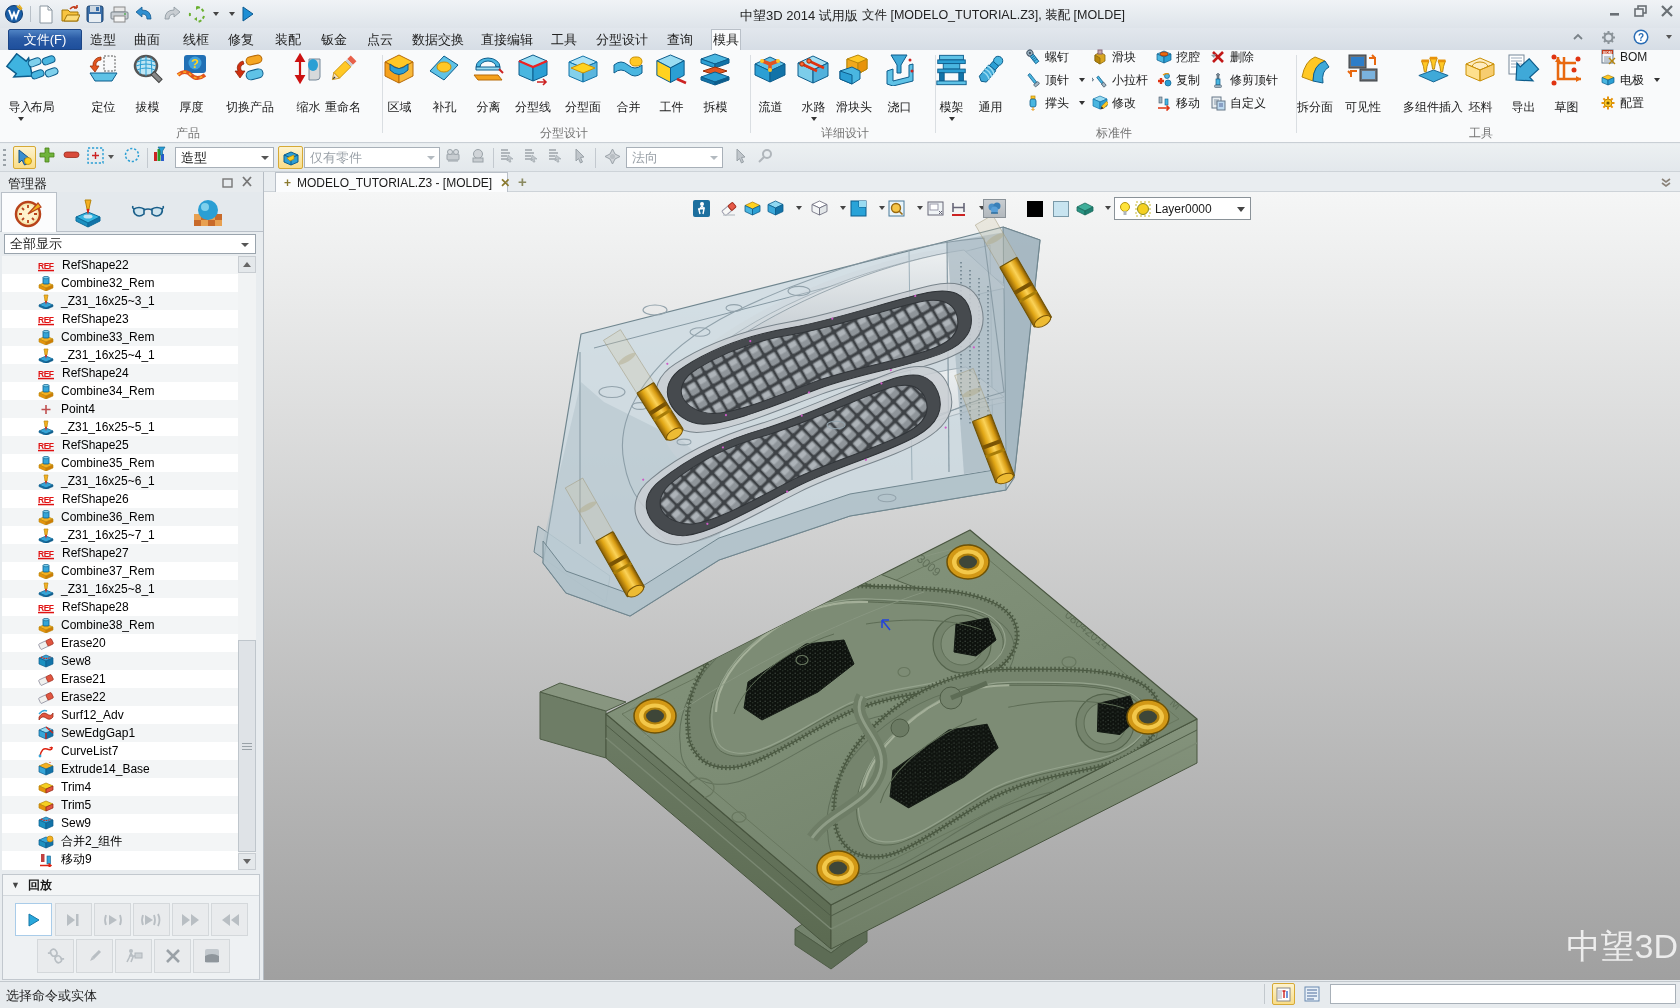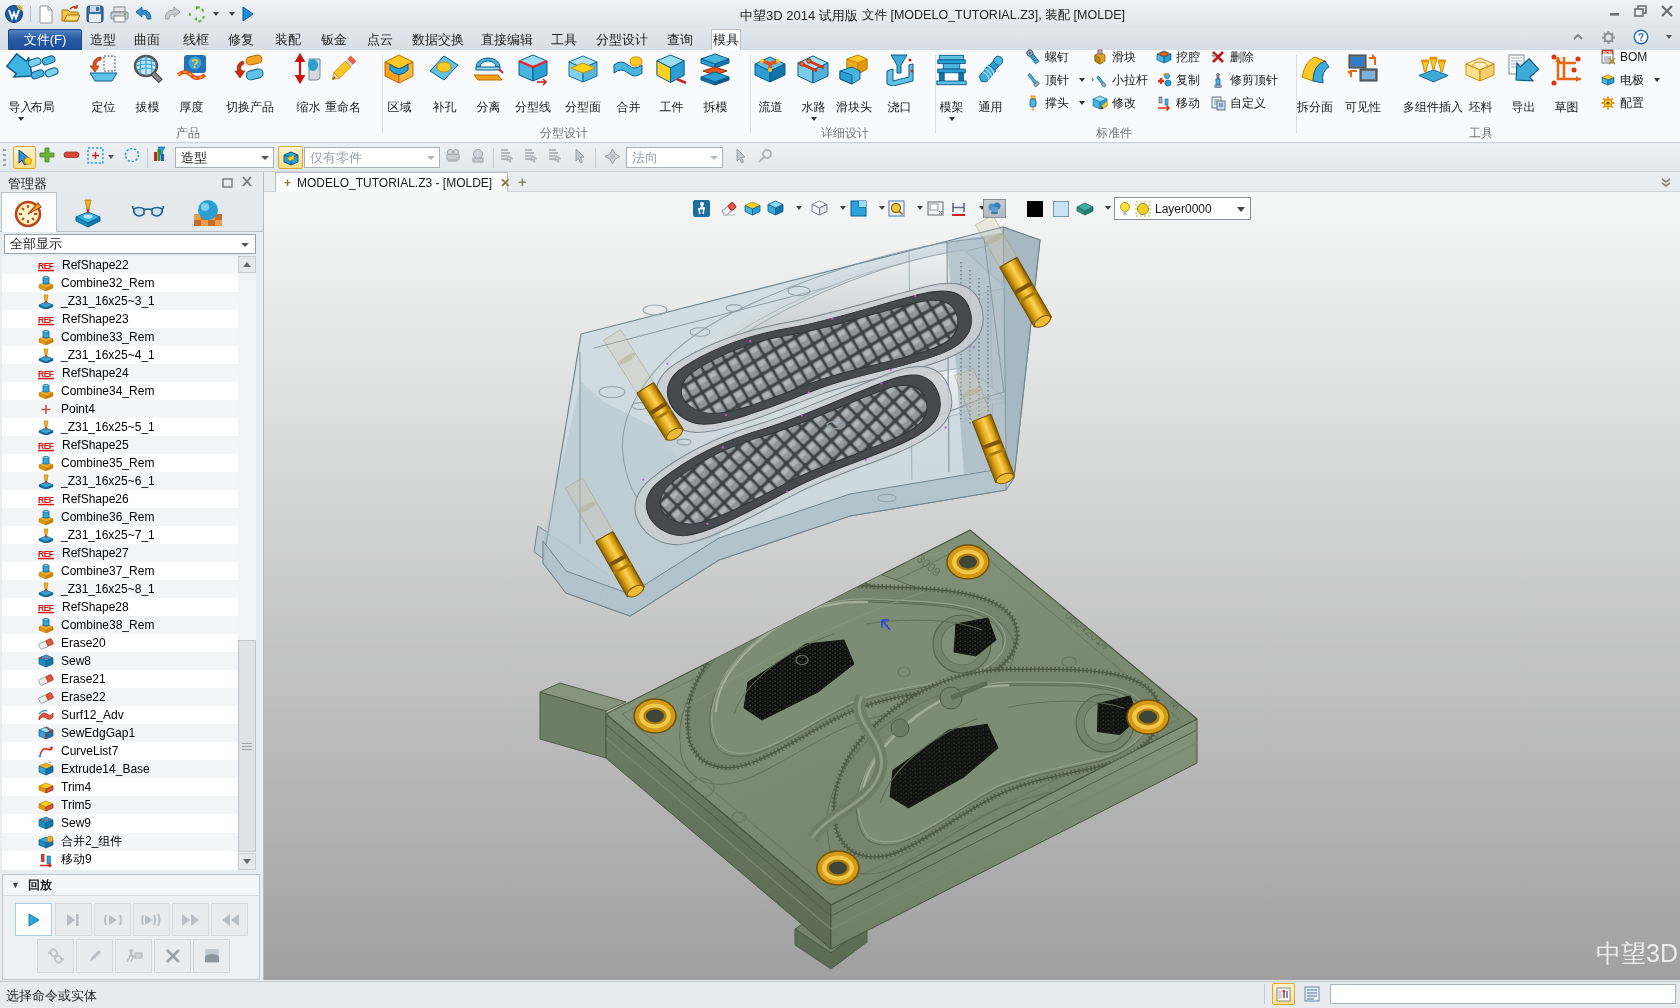--- a/index.html
+++ b/index.html
@@ -39,21 +39,21 @@
 .lrow:nth-child(odd){background:#f3f5f6;}
 #lscroll{left:238px;top:256px;width:18px;height:614px;background:#f1f3f4;}
 #playpanel{left:2px;top:874px;width:258px;height:106px;background:#eef1f3;border:1px solid #c2c8ce;}
 #playhead{display:flex;align-items:center;gap:8px;height:21px;padding-left:8px;border-bottom:1px solid #d5dade;background:#f3f5f6;font-weight:bold;font-size:12px;}
 .pbtn{position:absolute;width:37px;height:33px;background:#e9ebed;border:1px solid #d4d8db;display:flex;align-items:center;justify-content:center;}
 .pbtn.sel{background:#fff;border:1px solid #a9cce9;}
 #panelborder{left:263px;top:172px;width:1px;height:808px;background:#b6bdc4;}
 #doctabs{left:264px;top:172px;width:1416px;height:20px;background:#e9edf0;border-bottom:1px solid #cdd3d8;}
 #dtab{position:absolute;left:11px;top:0px;width:233px;height:20px;background:#fbfcfd;border:1px solid #b9c0c8;border-bottom:none;display:flex;align-items:center;gap:6px;padding-left:8px;font-size:12px;white-space:nowrap;}
 #viewport{left:264px;top:192px;width:1416px;height:788px;background:linear-gradient(#f5f6f6,#a0a0a0);overflow:hidden;}
-#watermark{right:2px;bottom:10px;color:rgba(255,255,255,0.8);font-size:25px;white-space:nowrap;}
+#watermark{right:2px;bottom:10px;color:rgba(255,255,255,0.8);font-size:34px;white-space:nowrap;}
 #vtoolbar{position:absolute;left:0px;top:7px;width:1416px;height:24px;}
 .vt{position:absolute;top:0;width:19px;height:19px;display:flex;align-items:center;justify-content:center;}
 #statusbar{left:0;top:981px;width:1680px;height:27px;background:#e7ebee;border-top:1px solid #c2c8cd;}
 #statustext{left:6px;top:987px;font-size:13px;color:#222;}
 #statinput{left:1330px;top:984px;width:346px;height:20px;background:#fff;border:1px solid #a8b0b8;}
 </style></head><body>
 <div id="titlebar" class="abs"></div>
 <div id="qat" class="abs">
     <svg width="20" height="20" viewBox="0 0 20 20">
       <circle cx="10" cy="10" r="8.5" fill="#1a5fa8" stroke="#0c3a70"></circle>

